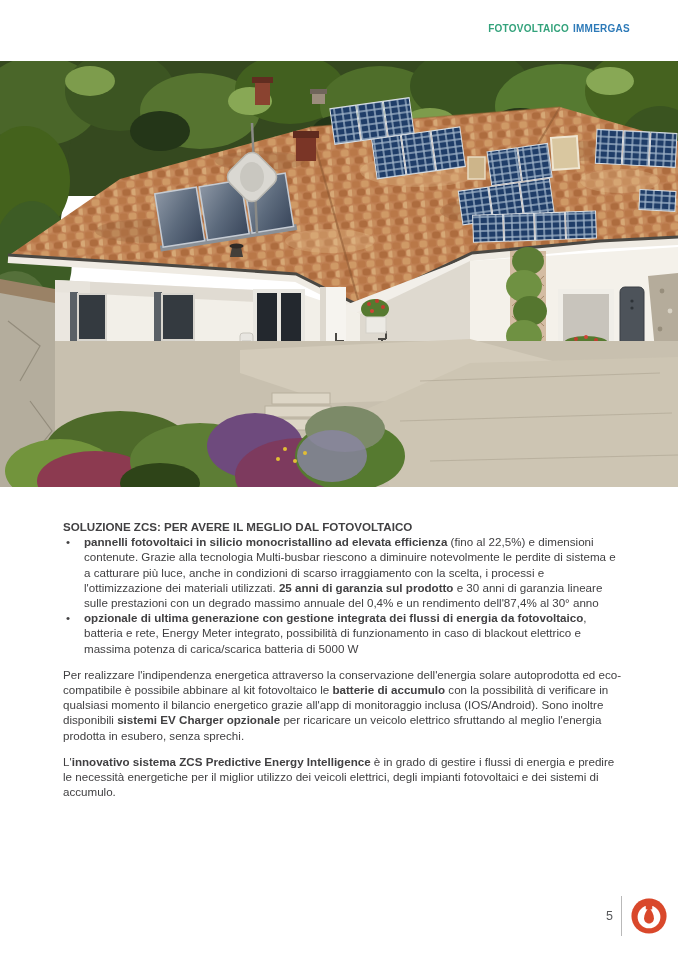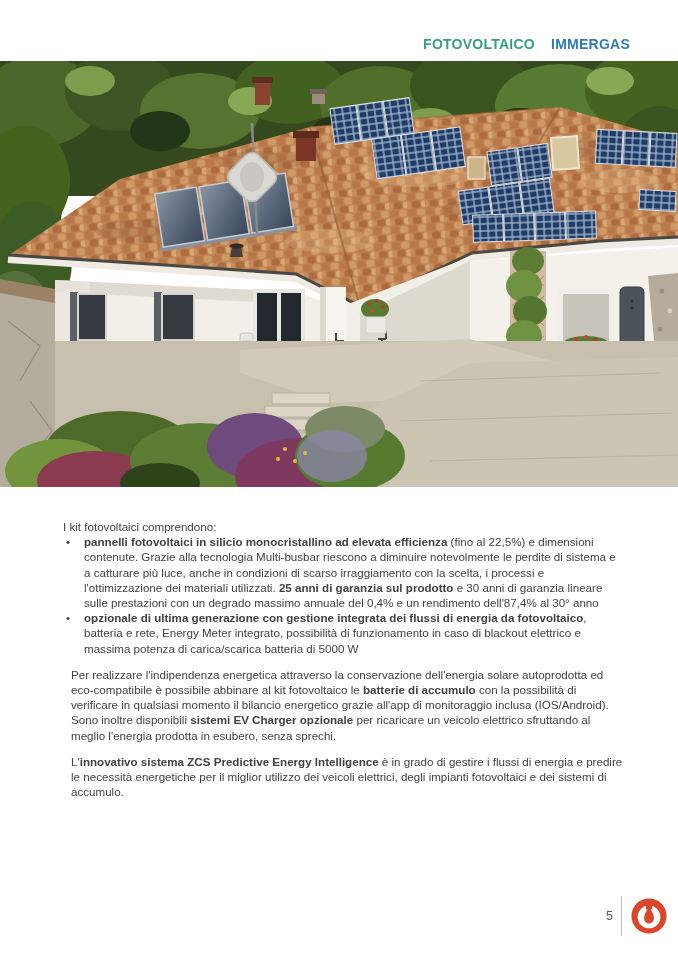--- a/index.html
+++ b/index.html
@@ -2,36 +2,36 @@
 <html><head>
 <meta charset="utf-8">
 <style>
   html,body{margin:0;padding:0;background:#ffffff;}
   .page{
     position:relative;width:678px;height:959px;background:#ffffff;overflow:hidden;
     font-family:"Liberation Sans",sans-serif;
   }
   
   .page-header{
-    position:absolute;top:36px;right:48px;display:flex;gap:16px;
-    font-size:14px;font-weight:bold;letter-spacing:.25px;
+    position:absolute;top:23px;right:48px;display:flex;gap:4px;
+    font-size:10px;font-weight:bold;letter-spacing:.25px;
   }
   .t-green{color:#33a27b;}
   .t-blue{color:#2d7ab8;text-align:right;}
   
   .hero-photo{position:absolute;top:61px;left:0;width:678px;height:426px;margin:0;}
   .hero-photo svg{display:block;}
   
   .body-text{
     position:absolute;left:63px;top:519px;width:561px;
     font-size:11.6px;line-height:15.2px;color:#414042;
   }
   .blk{margin:0;}
   .blk.heading{font-weight:bold;}
-  .blk.spaced{margin-top:11px;margin-left:8px;}
+  .blk.spaced{margin-top:11px;}
   .blk.bullet{display:flex;}
   .bullet-marker{flex:none;width:21px;padding-left:3px;box-sizing:border-box;}
   .seg-b{font-weight:bold;}
   
   .page-footer{position:absolute;top:895px;right:10px;height:42px;display:flex;align-items:center;gap:8px;}
   .page-number{font-size:12.5px;color:#58595b;}
   .footer-divider{width:1px;height:40px;background:#b9b9b9;}
   .logo-svg{width:38px;height:38px;display:block;}
 </style>
 </head>
@@ -283,21 +283,21 @@
         <ellipse cx="160" cy="422" rx="40" ry="20" fill="#2e4418"></ellipse>
         <circle cx="285" cy="388" r="2" fill="#e2bd35"></circle>
         <circle cx="295" cy="400" r="2" fill="#e2bd35"></circle>
         <circle cx="278" cy="398" r="2" fill="#e2bd35"></circle>
         <circle cx="305" cy="392" r="2" fill="#e2bd35"></circle>
       </g>
     </svg>
   </figure>
 
   <main class="body-text">
-      <div class="blk para"><span class="blk-text"><span class="seg">I kit fotovoltaici comprendono:</span></span></div>
+      <div class="blk heading"><span class="blk-text"><span class="seg-b">SOLUZIONE ZCS: PER AVERE IL MEGLIO DAL FOTOVOLTAICO</span></span></div>
       <div class="blk bullet">
         <span class="bullet-marker">•</span>
         <span class="blk-text"><span class="seg-b">pannelli fotovoltaici in silicio monocristallino ad elevata efficienza</span><span class="seg"> (fino al 22,5%) e dimensioni contenute. Grazie alla tecnologia Multi-busbar riescono a diminuire notevolmente le perdite di sistema e a catturare più luce, anche in condizioni di scarso irraggiamento con la scelta, i processi e l'ottimizzazione dei materiali utilizzati. </span><span class="seg-b">25 anni di garanzia sul prodotto</span><span class="seg"> e 30 anni di garanzia lineare sulle prestazioni con un degrado massimo annuale del 0,4% e un rendimento dell'87,4% al 30° anno</span></span>
       </div>
       <div class="blk bullet">
         <span class="bullet-marker">•</span>
         <span class="blk-text"><span class="seg-b">opzionale di ultima generazione con gestione integrata dei flussi di energia da fotovoltaico</span><span class="seg">, batteria e rete, Energy Meter integrato, possibilità di funzionamento in caso di blackout elettrico e massima potenza di carica/scarica batteria di 5000 W</span></span>
       </div>
       <div class="blk para spaced"><span class="blk-text"><span class="seg">Per realizzare l'indipendenza energetica attraverso la conservazione dell'energia solare autoprodotta ed eco-compatibile è possibile abbinare al kit fotovoltaico le </span><span class="seg-b">batterie di accumulo</span><span class="seg"> con la possibilità di verificare in qualsiasi momento il bilancio energetico grazie all'app di monitoraggio inclusa (IOS/Android). Sono inoltre disponibili </span><span class="seg-b">sistemi EV Charger opzionale</span><span class="seg"> per ricaricare un veicolo elettrico sfruttando al meglio l'energia prodotta in esubero, senza sprechi.</span></span></div>
       <div class="blk para spaced"><span class="blk-text"><span class="seg">L'</span><span class="seg-b">innovativo sistema ZCS Predictive Energy Intelligence</span><span class="seg"> è in grado di gestire i flussi di energia e predire le necessità energetiche per il miglior utilizzo dei veicoli elettrici, degli impianti fotovoltaici e dei sistemi di accumulo.</span></span></div>

